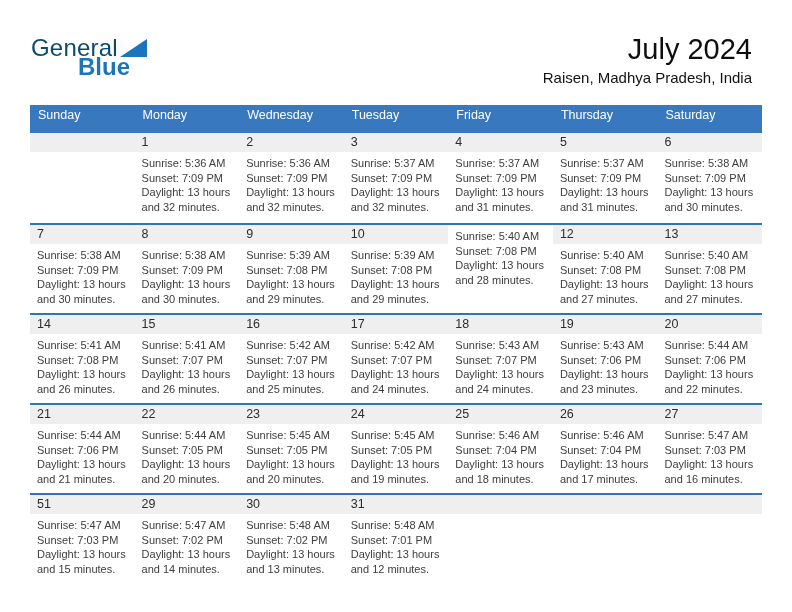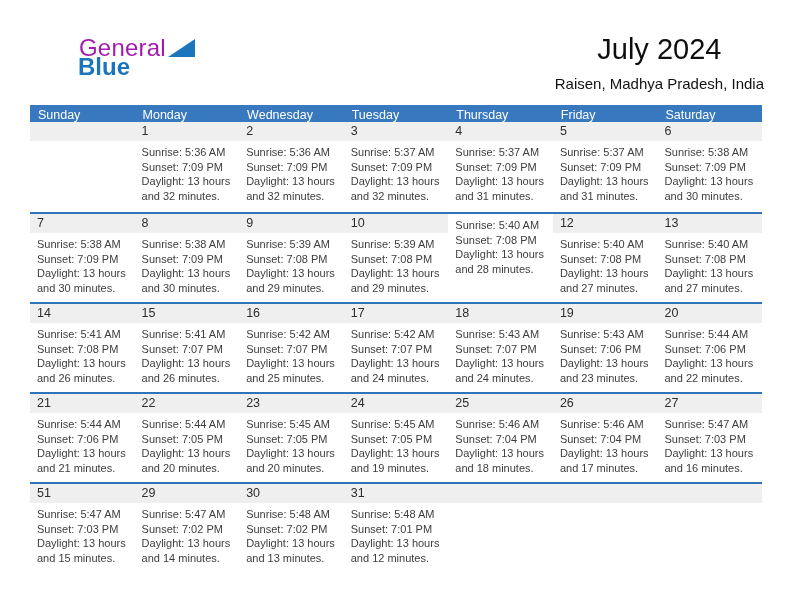--- a/index.html
+++ b/index.html
@@ -10,32 +10,32 @@
   }
   * { margin:0; padding:0; box-sizing:border-box; }
   html,body { background:#fff; }
   body {
     width:792px; height:612px; position:relative;
     font-family:"Liberation Sans", sans-serif;
     overflow:hidden;
   }
   .logo { position:absolute; left:31px; top:36px; width:140px; }
   .logo-line1 { display:flex; align-items:flex-start; }
-  .logo-general { font-size:24px; color:#a21caf; letter-spacing:0.2px; line-height:24px;margin-left:48px; }
+  .logo-general { font-size:24px; color:#0c4a6e; letter-spacing:0.2px; line-height:24px; }
   .logo-triangle {
     width:0; height:0; margin-left:2px; margin-top:3px;
     border-left:27px solid transparent;
     border-bottom:18px solid var(--accent);
   }
   .logo-blue { font-size:24px; color:var(--accent); line-height:22px; margin-left:47px; margin-top:-4px;font-weight:bold; }
-  .title-block { position:absolute; right:28px; top:32px; text-align:center; }
+  .title-block { position:absolute; right:40px; top:32px; text-align:right; }
   .page-title { font-size:29px; color:#0e0e0e; line-height:34px; }
-  .location { font-size:15px; color:#121212; margin-top:9px; }
+  .location { font-size:15px; color:#121212; margin-top:3px; }
   .calendar { position:absolute; left:30px; top:105px; width:732px; }
-  .day-header-row { display:flex; background:var(--header-bg); height:17px;justify-content:flex-end; }
+  .day-header-row { display:flex; background:var(--header-bg); height:28px; }
   .day-header {
     flex:1; color:#ffffff; font-size:12.5px; line-height:21px;
     padding-left:8px; overflow:hidden; white-space:nowrap;
   }
   .week-row { display:flex; height:90px; }
   .week-row.bordered { border-top:2px solid var(--divider); }
   .day-cell { flex:1; overflow:hidden; }
   .day-band {
     height:19px; background:var(--band); font-size:12.5px;
     line-height:19px; padding-left:7px; color:#2d2d2d;
@@ -62,22 +62,22 @@
     <div class="page-title">July 2024</div>
     <div class="location">Raisen, Madhya Pradesh, India</div>
   </div>
 
   <div class="calendar">
     <div class="day-header-row">
         <div class="day-header">Sunday</div>
         <div class="day-header">Monday</div>
         <div class="day-header">Wednesday</div>
         <div class="day-header">Tuesday</div>
+        <div class="day-header">Friday</div>
         <div class="day-header">Thursday</div>
-        <div class="day-header">Friday</div>
         <div class="day-header">Saturday</div>
       </div>
     <div>
         <div class="week-row">
           <div class="day-cell">
             <div class="day-band"></div>
             <div class="day-details"></div>
           </div>
           <div class="day-cell">
             <div class="day-band">1</div>

